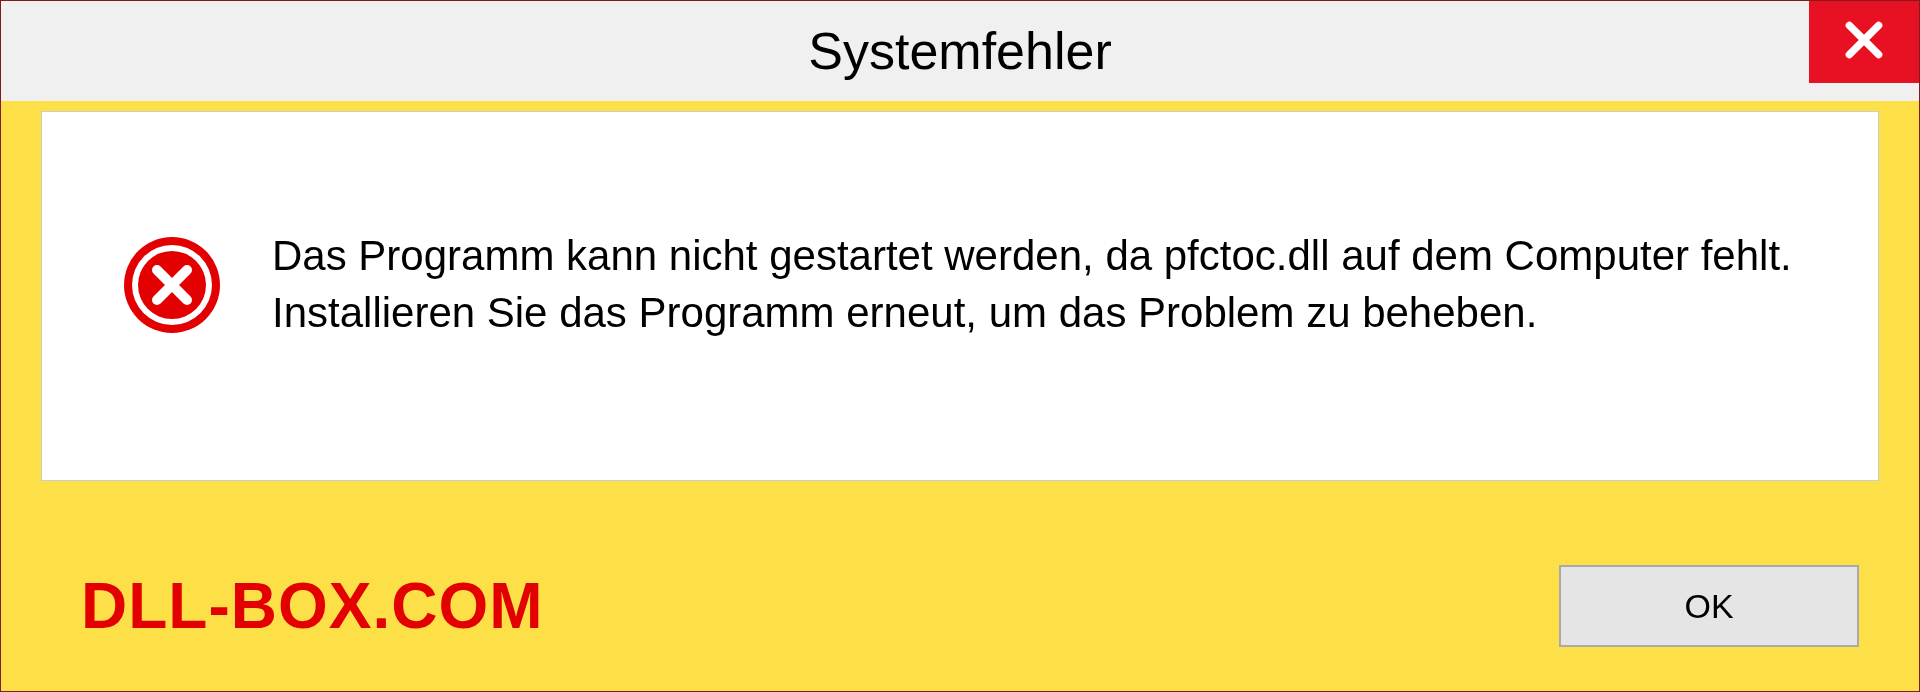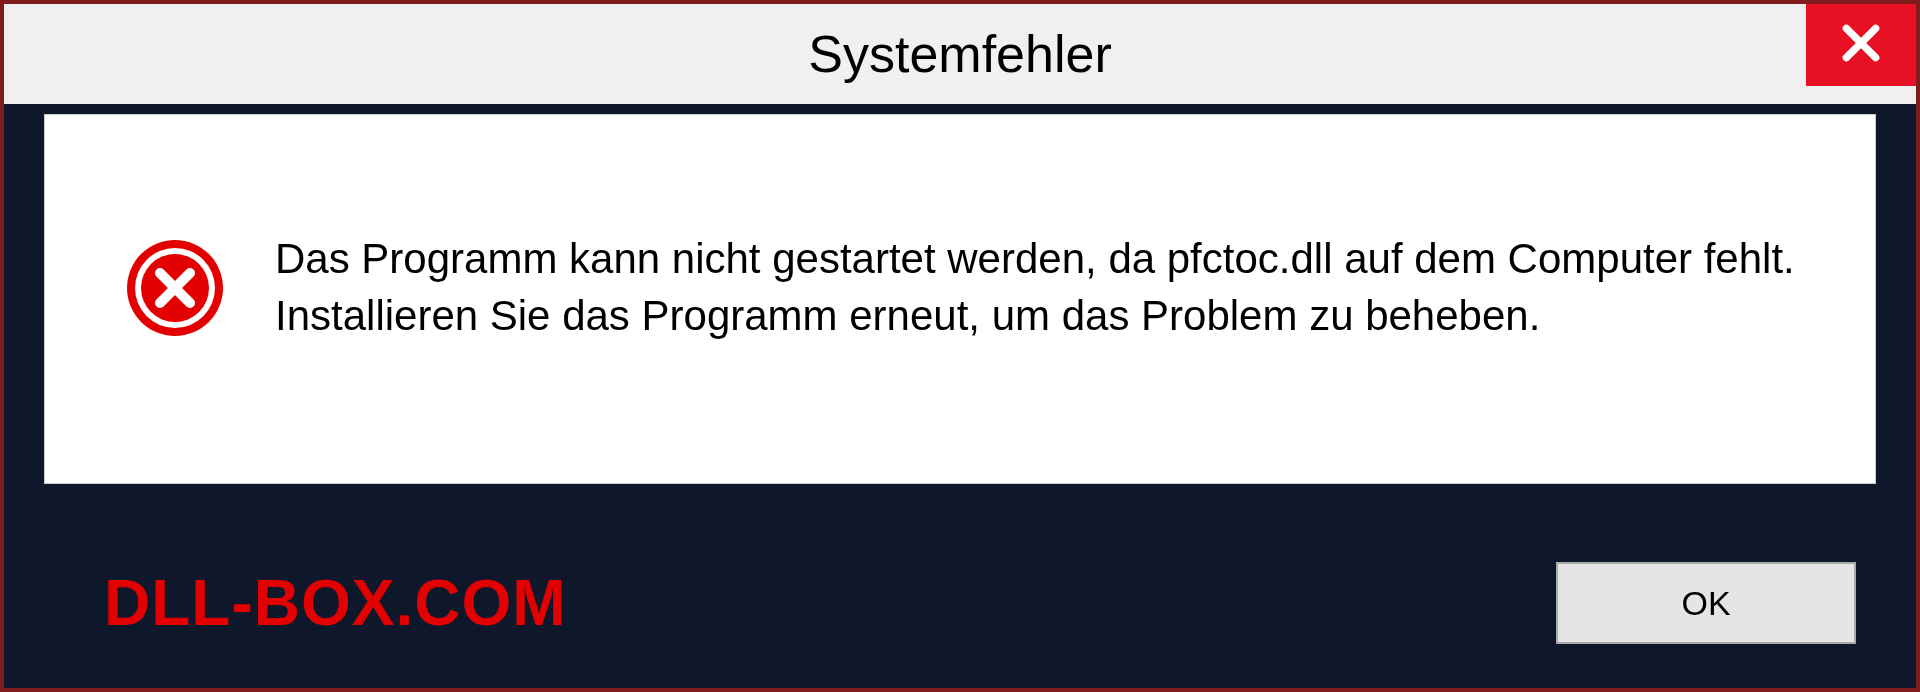--- a/index.html
+++ b/index.html
@@ -10,23 +10,23 @@
     body {
       font-family: "Segoe UI", Tahoma, Arial, sans-serif;
       background: #f0f0f0;
       width: 1920px;
       height: 692px;
       overflow: hidden;
     }
     .dialog {
       width: 1920px;
       height: 692px;
-      background: #0f172a;
+      background: #fde047;
       position: relative;
-      border: 4px solid #7f1d1d;
+      border: 1px solid #7f1d1d;
     }
     .titlebar {
       height: 100px;
       display: flex;
       align-items: center;
       justify-content: center;
       position: relative;
       background: #f0f0f0;
     }
     .titlebar-title {
@@ -84,21 +84,20 @@
       align-items: center;
       justify-content: space-between;
       padding: 0 60px 0 80px;
     }
     .watermark {
       font-size: 64px;
       font-weight: 900;
       color: #e20000;
       letter-spacing: 1px;
       font-family: Arial, sans-serif;
-      margin-left: 20px;
     }
     .ok-button {
       width: 300px;
       height: 82px;
       background: #e5e5e5;
       border: 2px solid #aaa;
       font-size: 34px;
       color: #000;
       cursor: pointer;
       display: flex;

